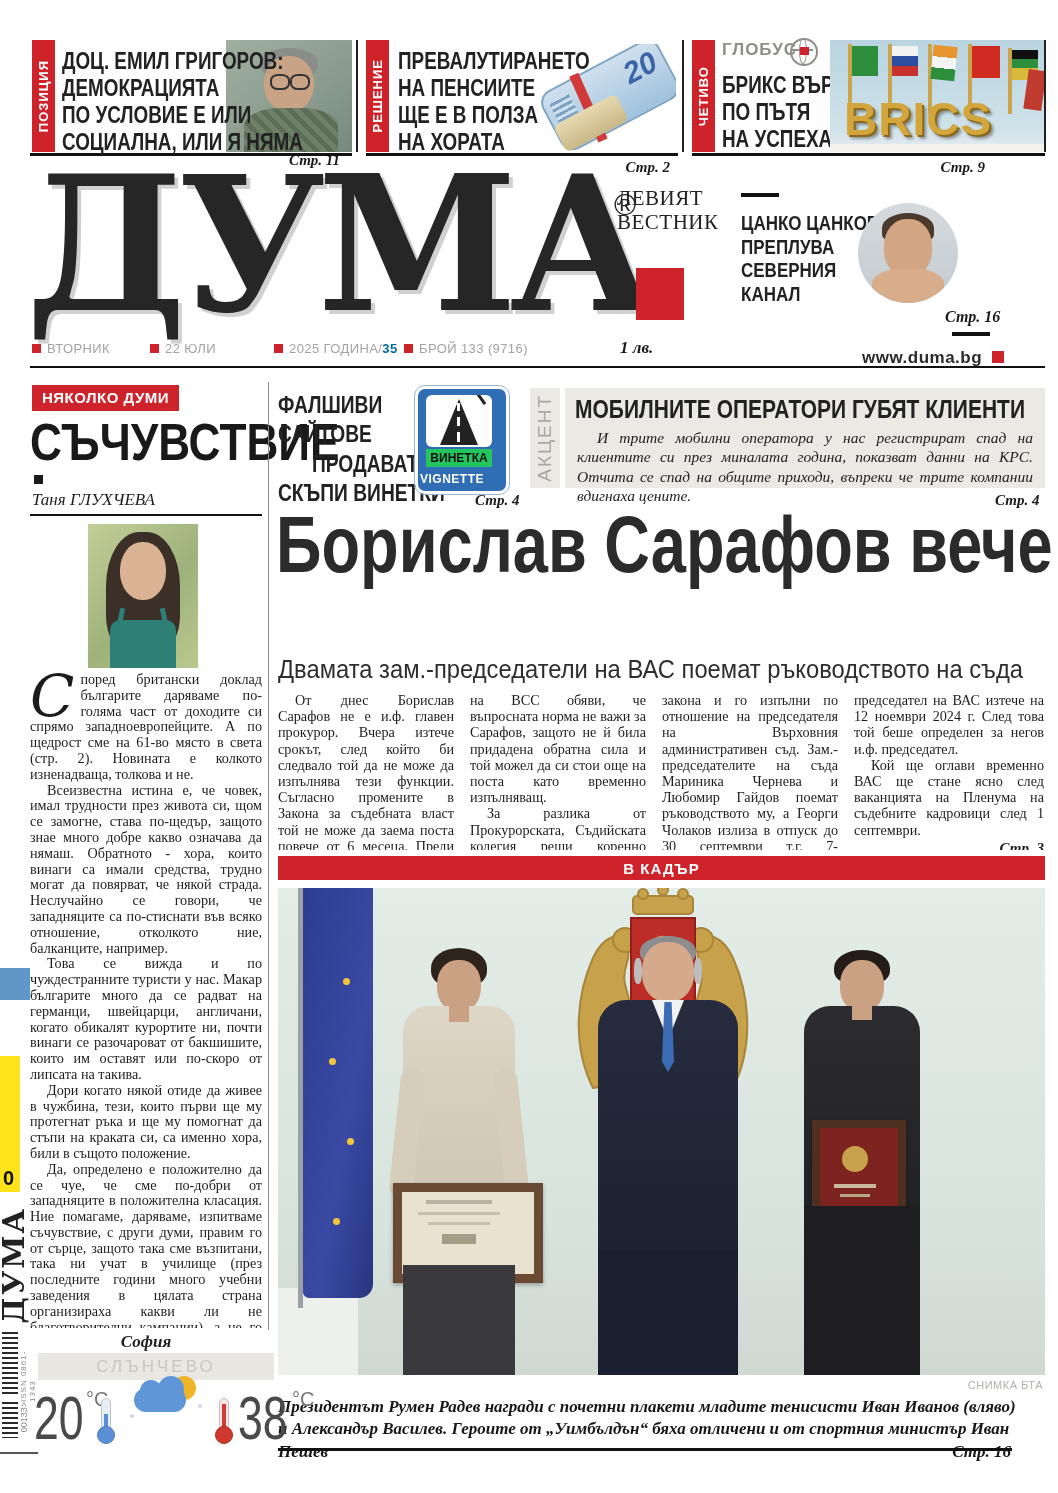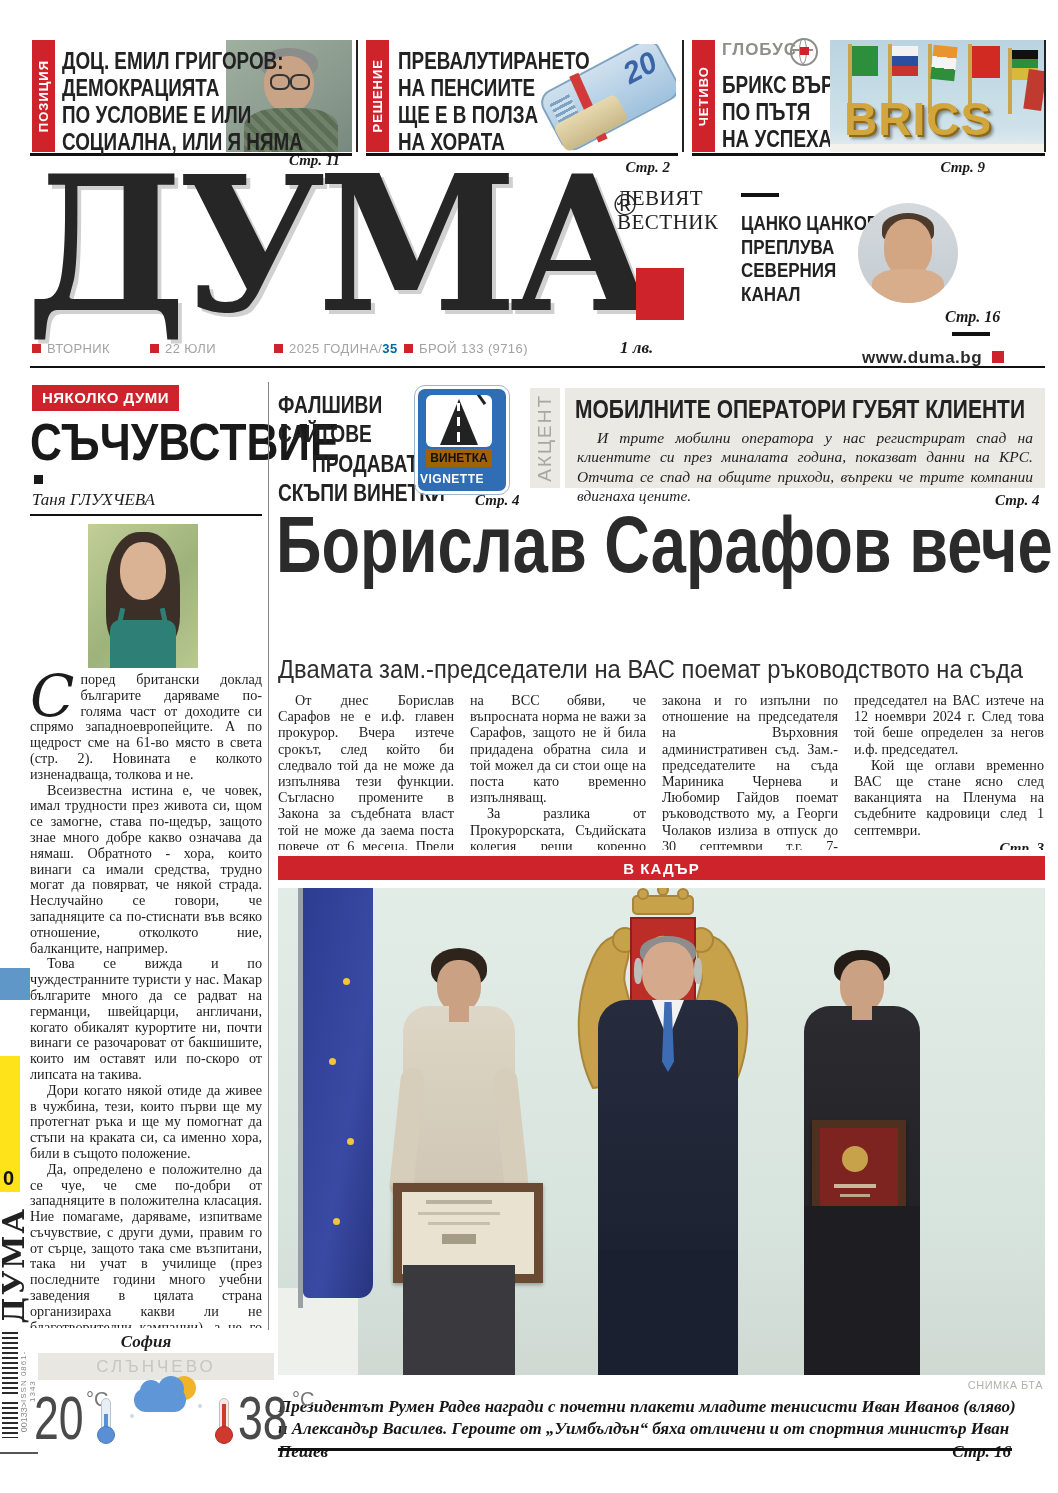--- a/index.html
+++ b/index.html
@@ -201,21 +201,21 @@
     <div class="teaser-hl" style="font-size:24px;line-height:1.22;"><span class="cx" style="transform:scaleX(.8);">СКЪПИ ВИНЕТКИ</span></div>
   </div>
   <div class="abs" style="left:415px;top:386px;width:88px;height:102px;background:#2f6db5;border:3px solid #fff;outline:1px solid #9db6cf;border-radius:10px;">
     <div class="abs" style="left:8px;top:6px;width:66px;height:52px;background:#fff;border-radius:6px;overflow:hidden;">
       <div class="abs" style="left:14px;top:4px;width:0;height:0;border-left:19px solid transparent;border-right:19px solid transparent;border-bottom:46px solid #222;"></div>
       <div class="abs" style="left:31px;top:8px;width:3px;height:8px;background:#fff;"></div>
       <div class="abs" style="left:31px;top:22px;width:3px;height:9px;background:#fff;"></div>
       <div class="abs" style="left:31px;top:37px;width:3px;height:10px;background:#fff;"></div>
       <div class="abs" style="left:48px;top:2px;width:14px;height:3px;background:#222;transform:rotate(55deg);"></div>
     </div>
-    <div class="abs" style="left:8px;top:60px;width:66px;height:18px;background:#a16207;display:flex;align-items:center;justify-content:center;">
+    <div class="abs" style="left:8px;top:60px;width:66px;height:18px;background:#22c55e;display:flex;align-items:center;justify-content:center;">
       <span style="font-weight:700;font-size:12px;color:#111;">ВИНЕТКА</span>
     </div>
     <div class="abs" style="left:0;top:80px;width:68px;text-align:center;">
       <span style="font-weight:700;font-size:12px;color:#fff;letter-spacing:.5px;">VIGNETTE</span>
     </div>
   </div>
   <div class="abs pageref" style="left:475px;top:492px;">Стр. 4</div>
 
   <div class="abs" style="left:530px;top:388px;width:30px;height:100px;background:#eae9e4;display:flex;align-items:center;justify-content:center;">
     <span style="writing-mode:vertical-rl;transform:rotate(180deg);font-size:19px;letter-spacing:2px;color:#a8a7a1;">АКЦЕНТ</span>

